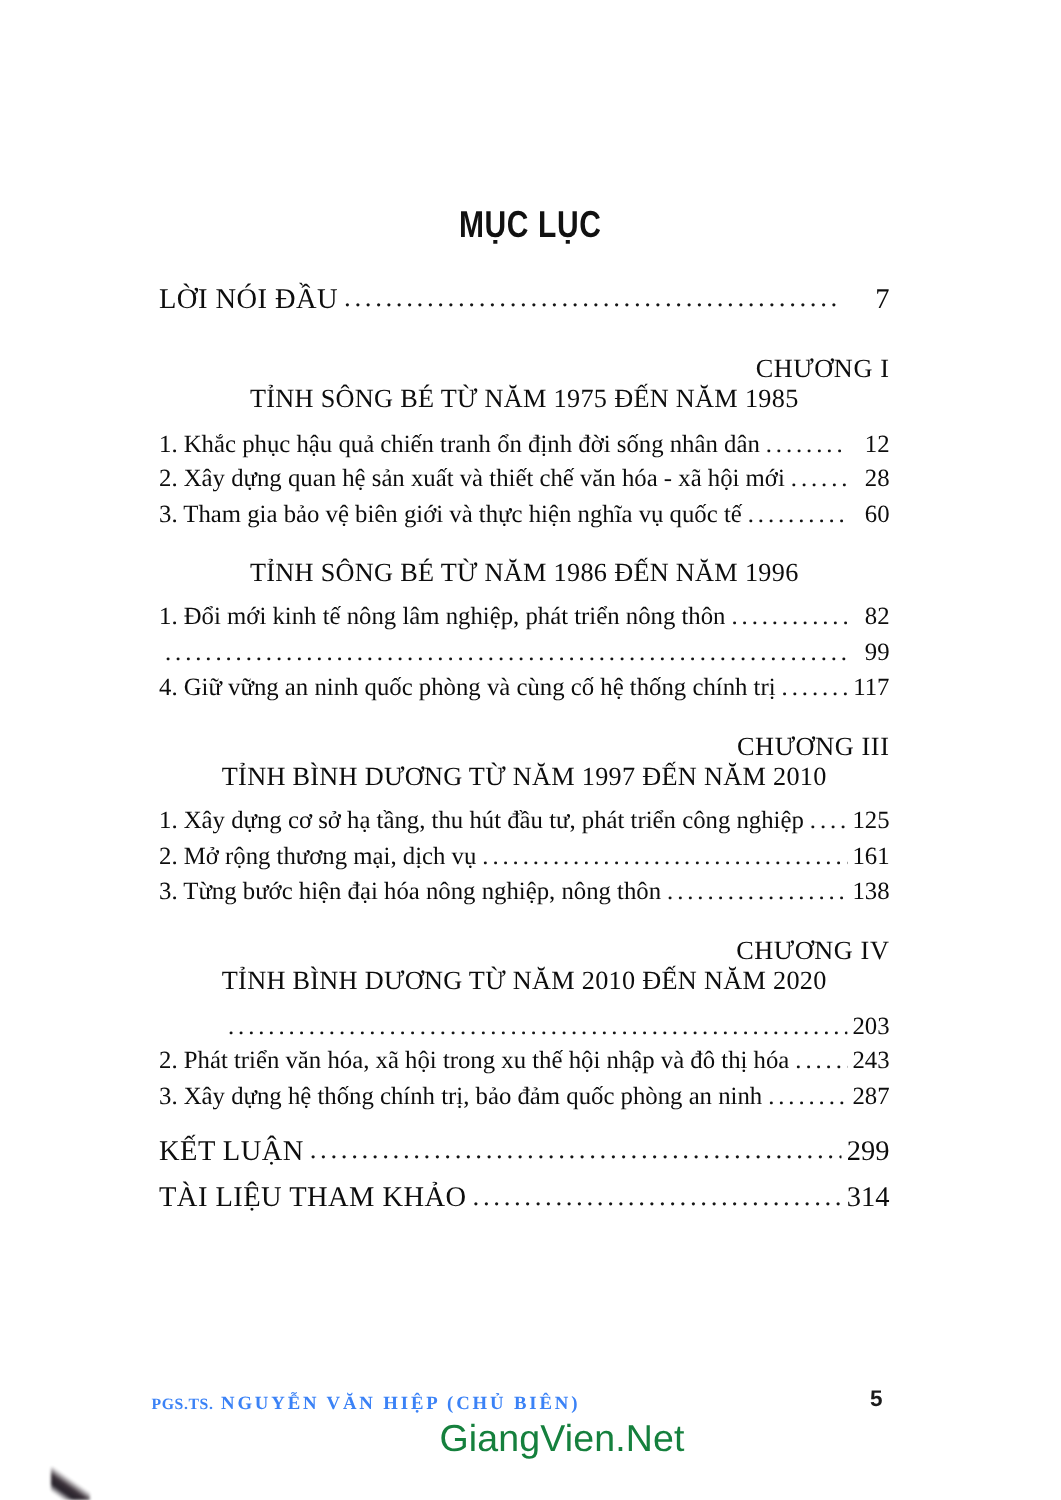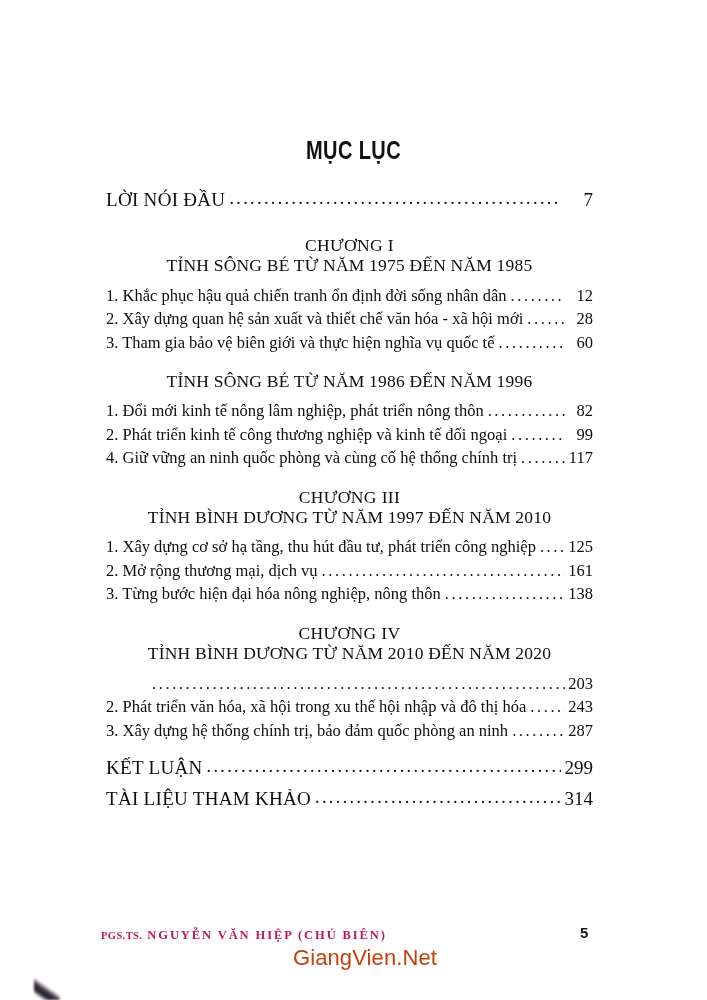--- a/index.html
+++ b/index.html
@@ -98,21 +98,21 @@
     position: relative;
     top: -1px;
   }
   .major .pg {
     font-size: 19px;
     min-width: 30px;
   }
 
   
   .chapter-head {
-    text-align: center;
+    text-align: right;
     font-size: 17.5px;
     letter-spacing: 0.4px;
     line-height: 1.16;
   }
   .chapter-sub {
     text-align: center;
     font-size: 17.5px;
     letter-spacing: 0.2px;
     line-height: 1.16;
   }
@@ -134,42 +134,42 @@
 
   
   .footer-author {
     position: absolute;
     left: 101px;
     top: 928px;
     font-family: "Liberation Serif", "DejaVu Serif", serif;
     font-weight: bold;
     font-size: 12.5px;
     letter-spacing: 1.9px;
-    color: #be185d;
+    color: #3b82f6;
   }
   .footer-author .small {
     font-size: 10.5px;
     letter-spacing: 0.4px;
   }
   .footer-pageno {
     position: absolute;
     left: 580px;
     top: 924px;
     font-family: "Liberation Sans", "DejaVu Sans", sans-serif;
     font-size: 15px;
     font-weight: 600;
     color: #1a1a1a;
   }
   .watermark {
     position: absolute;
     left: 293px;
     top: 945px;
     font-family: "Liberation Sans", "DejaVu Sans", sans-serif;
-    font-size: 22px;
-    color: #c2410c;
+    font-size: 25px;
+    color: #15803d;
     letter-spacing: 0.1px;
   }
 </style>
 </head>
 <body>
 
 <div class="page">
 
   <div class="page-curl"></div>
 
@@ -210,21 +210,20 @@
 
     <div>
       <div class="chapter-sub">TỈNH SÔNG BÉ TỪ NĂM 1986 ĐẾN NĂM 1996</div>
       <div class="sp-after-head"></div>
       <div class="row item-row">
         <span class="label">1. Đổi mới kinh tế nông lâm nghiệp, phát triển nông thôn</span>
         <span class="dots"></span>
         <span class="pg">82</span>
       </div>
       <div class="row item-row">
-        <span class="label">2. Phát triển kinh tế công thương nghiệp và kinh tế đối ngoại</span>
         <span class="dots"></span>
         <span class="pg">99</span>
       </div>
       <div class="row item-row">
         <span class="label">4. Giữ vững an ninh quốc phòng và cùng cố hệ thống chính trị</span>
         <span class="dots"></span>
         <span class="pg">117</span>
       </div>
     </div>
 

